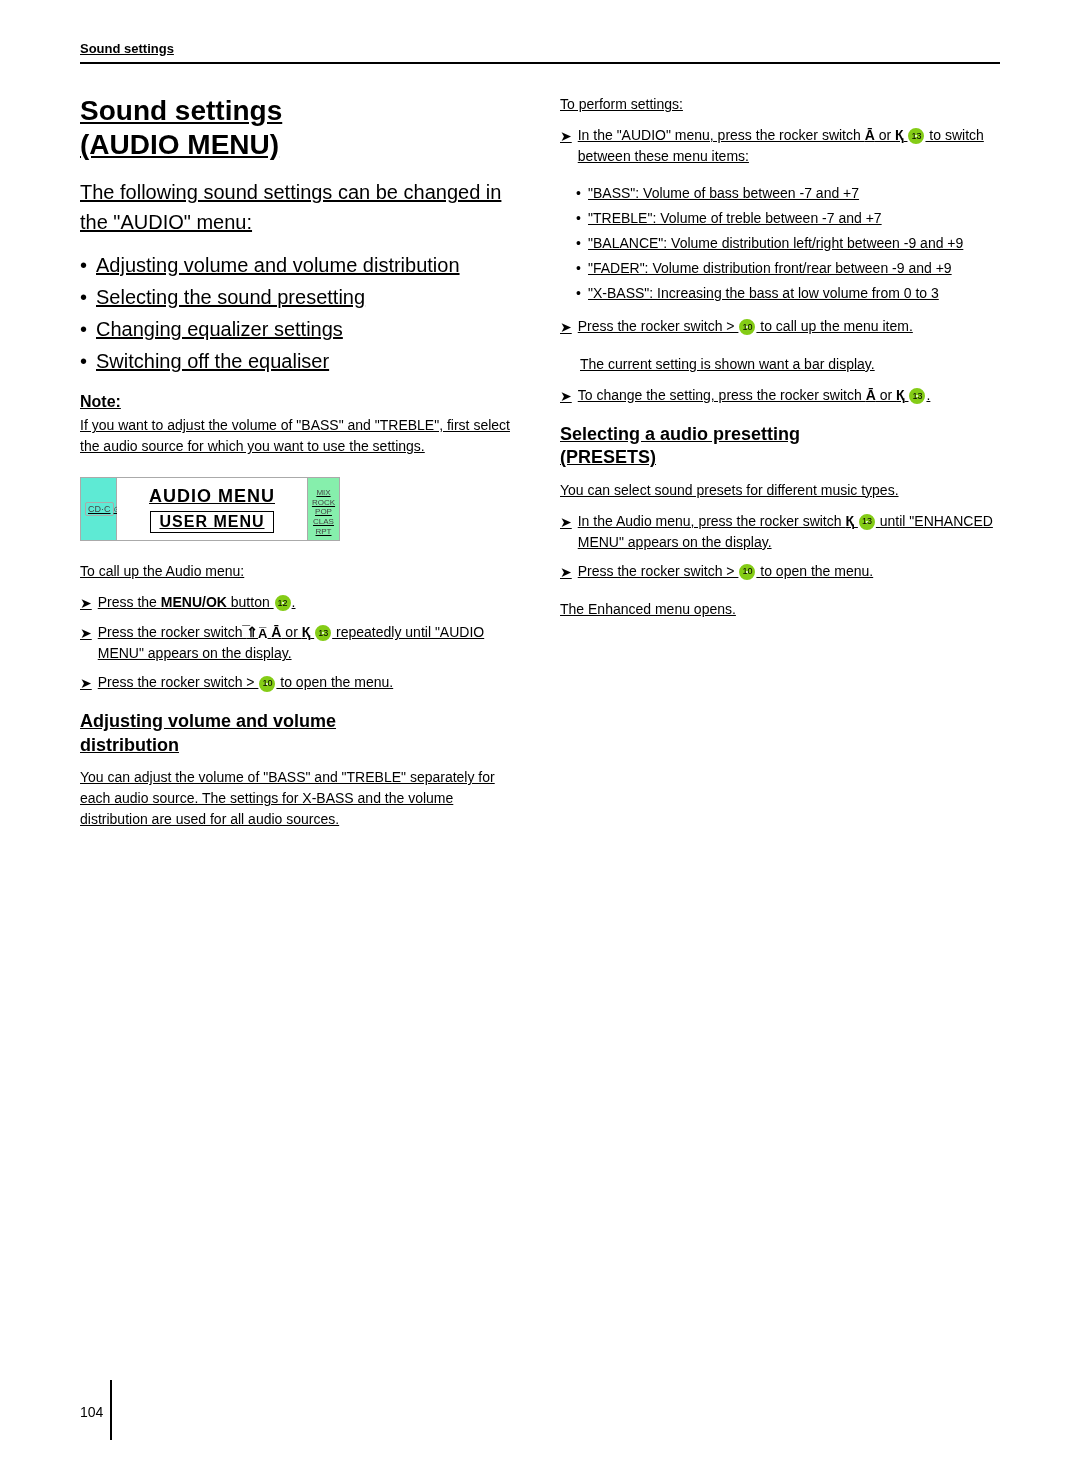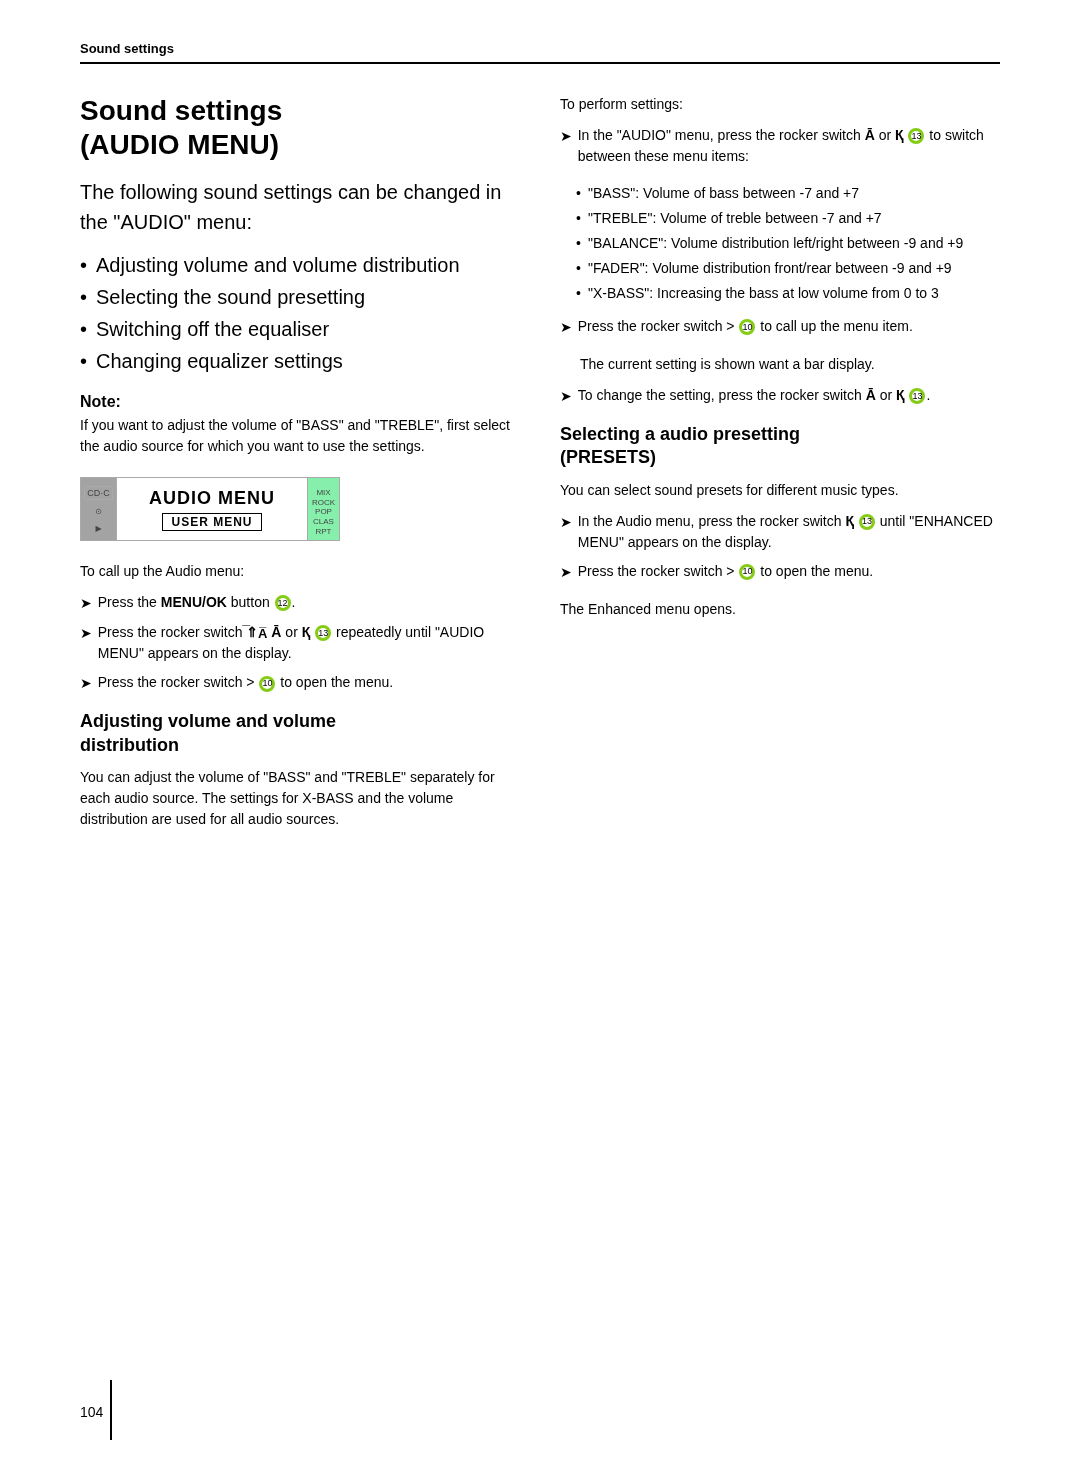--- a/index.html
+++ b/index.html
@@ -11,20 +11,21 @@
       color: #000;
       width: 1080px;
       min-height: 1460px;
     }
 
     .page {
       width: 1080px;
       min-height: 1460px;
       padding: 40px 80px 60px 80px;
       position: relative;
+      text-decoration: underline;
     }
 
     .page-header {
       border-bottom: 2px solid #000;
       padding-bottom: 6px;
       margin-bottom: 30px;
     }
 
     .page-header-text {
       font-size: 13px;
@@ -92,27 +93,27 @@
       align-items: stretch;
       border: 1px solid #aaa;
       width: 260px;
       height: 64px;
       margin: 16px 0 20px 0;
       font-family: Arial, Helvetica, sans-serif;
     }
 
     .audio-menu-left-icons {
       display: flex;
-      flex-direction: column;
+      flex-direction: row;
       justify-content: space-around;
       align-items: center;
       width: 36px;
       padding: 4px;
       border-right: 1px solid #aaa;
-      background: #a3a3a3;
+      background: #5eead4;
     }
 
     .icon-cd {
       font-size: 9px;
       color: #444;
       border: 1px solid #aaa;
       padding: 1px 2px;
       border-radius: 2px;
       display: block;
       text-align: center;
@@ -138,21 +139,21 @@
     }
 
     .audio-menu-title {
       font-size: 18px;
       font-weight: 900;
       letter-spacing: 1px;
       color: #000;
     }
 
     .audio-menu-subtitle {
-      font-size: 12px;
+      font-size: 16px;
       font-weight: bold;
       letter-spacing: 1px;
       border: 1px solid #000;
       padding: 1px 8px;
       margin-top: 4px;
     }
 
     .audio-menu-right-icons {
       display: flex;
       flex-direction: column;
@@ -212,21 +213,21 @@
     .step-text {
       flex: 1;
     }
 
     .circled {
       display: inline-flex;
       align-items: center;
       justify-content: center;
       width: 16px;
       height: 16px;
-      border: 3px solid #84cc16;
+      border: 7px solid #84cc16;
       border-radius: 50%;
       font-size: 9px;
       vertical-align: middle;
       margin: 0 1px;
       font-weight: normal;
     }
 
     .rocker-up {
       display: inline-block;
       font-size: 13px;
@@ -291,22 +292,22 @@
       <h1 class="main-title">
         <span>Sound settings</span><br>
         <span>(AUDIO MENU)</span>
       </h1>
 
       <p class="intro">The following sound settings can be changed in the "AUDIO" menu:</p>
 
       <ul class="main-list">
         <li><span>Adjusting volume and volume distribution</span></li>
         <li><span>Selecting the sound presetting</span></li>
+        <li><span>Changing equalizer settings</span></li>
         <li><span>Switching off the equaliser</span></li>
-        <li><span>Changing equalizer settings</span></li>
       </ul>
 
       <div class="note-block">
         <div class="note-label">Note:</div>
         <div class="note-text">If you want to adjust the volume of "BASS" and "TREBLE", first select the audio source for which you want to use the settings.</div>
       </div>
 
       <div class="audio-menu-img">
         <div class="audio-menu-left-icons">
           <span class="icon-cd">CD·C</span>

